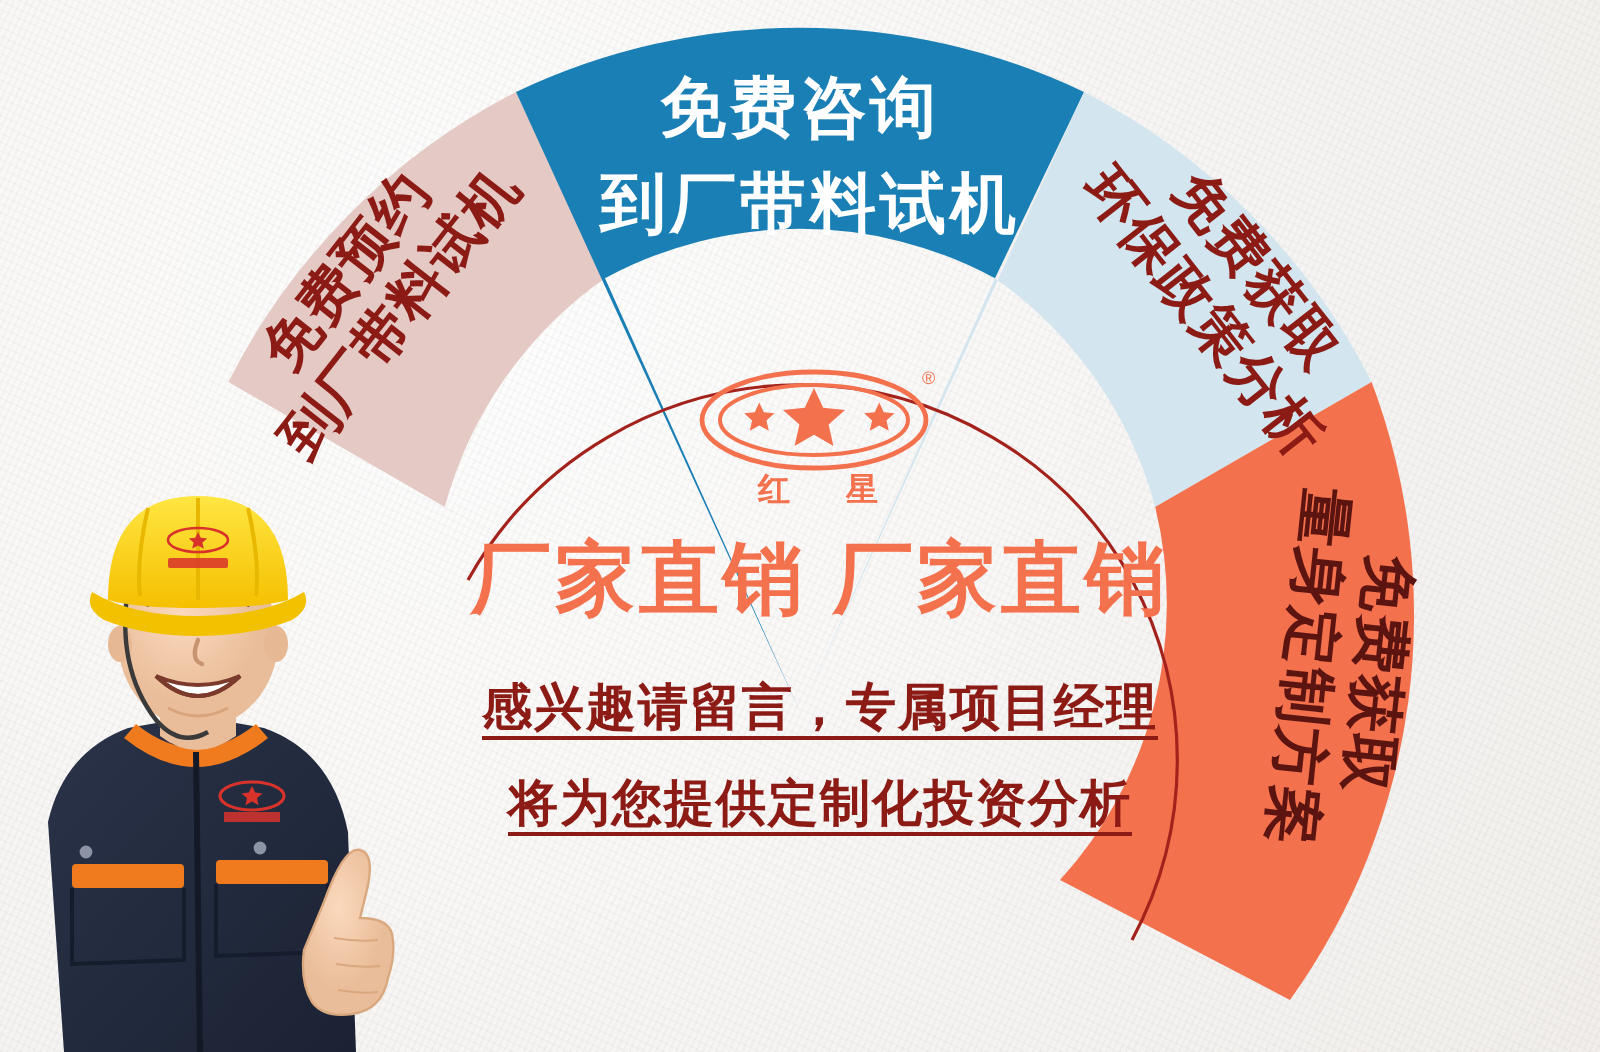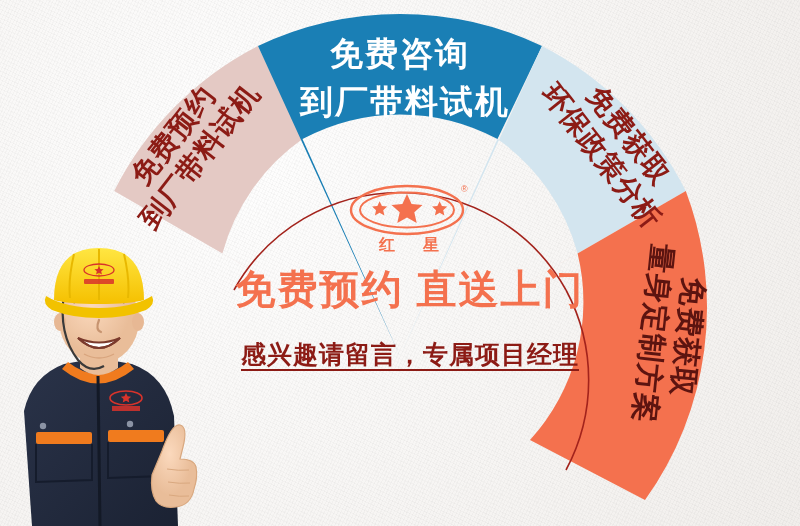--- a/index.html
+++ b/index.html
@@ -162,23 +162,24 @@
 
         <path fill="#f4714e" d="M62 14 l4.6 9.9 10.9 1.1 -8.2 7.3 2.4 10.7 -9.7-5.6 -9.7 5.6 2.4-10.7 -8.2-7.3 10.9-1.1 Z"></path>
 
         <path fill="#f4714e" d="M32 22.5 l2.9 6.2 6.8.7 -5.1 4.6 1.5 6.7 -6.1-3.5 -6.1 3.5 1.5-6.7 -5.1-4.6 6.8-.7 Z" transform="translate(65,-1) scale(0.78) translate(6,6)"></path>
         <text x="116" y="12" font-size="9" fill="#f4714e">®</text>
         <text x="34" y="70" font-size="16" font-weight="bold" fill="#f4714e" font-family="'DejaVu Sans',sans-serif">红</text>
         <text x="78" y="70" font-size="16" font-weight="bold" fill="#f4714e" font-family="'DejaVu Sans',sans-serif">星</text>
       </svg>
     </div>
 
-    <div class="headline">免费预约  直送上门</div>
+    <div class="headline">厂家直销  厂家直销</div>
 
     <div class="subline">感兴趣请留言，专属项目经理</div>
+    <div class="subline">将为您提供定制化投资分析</div>
   </div>
 
   <svg class="worker" viewBox="0 0 205 290">
     <defs>
       <linearGradient id="gUniform" x1="0" y1="0" x2="1" y2="1">
         <stop offset="0%" stop-color="#2a3349"></stop>
         <stop offset="100%" stop-color="#1b2233"></stop>
       </linearGradient>
       <linearGradient id="gHat" x1="0" y1="0" x2="0" y2="1">
         <stop offset="0%" stop-color="#ffe642"></stop>

